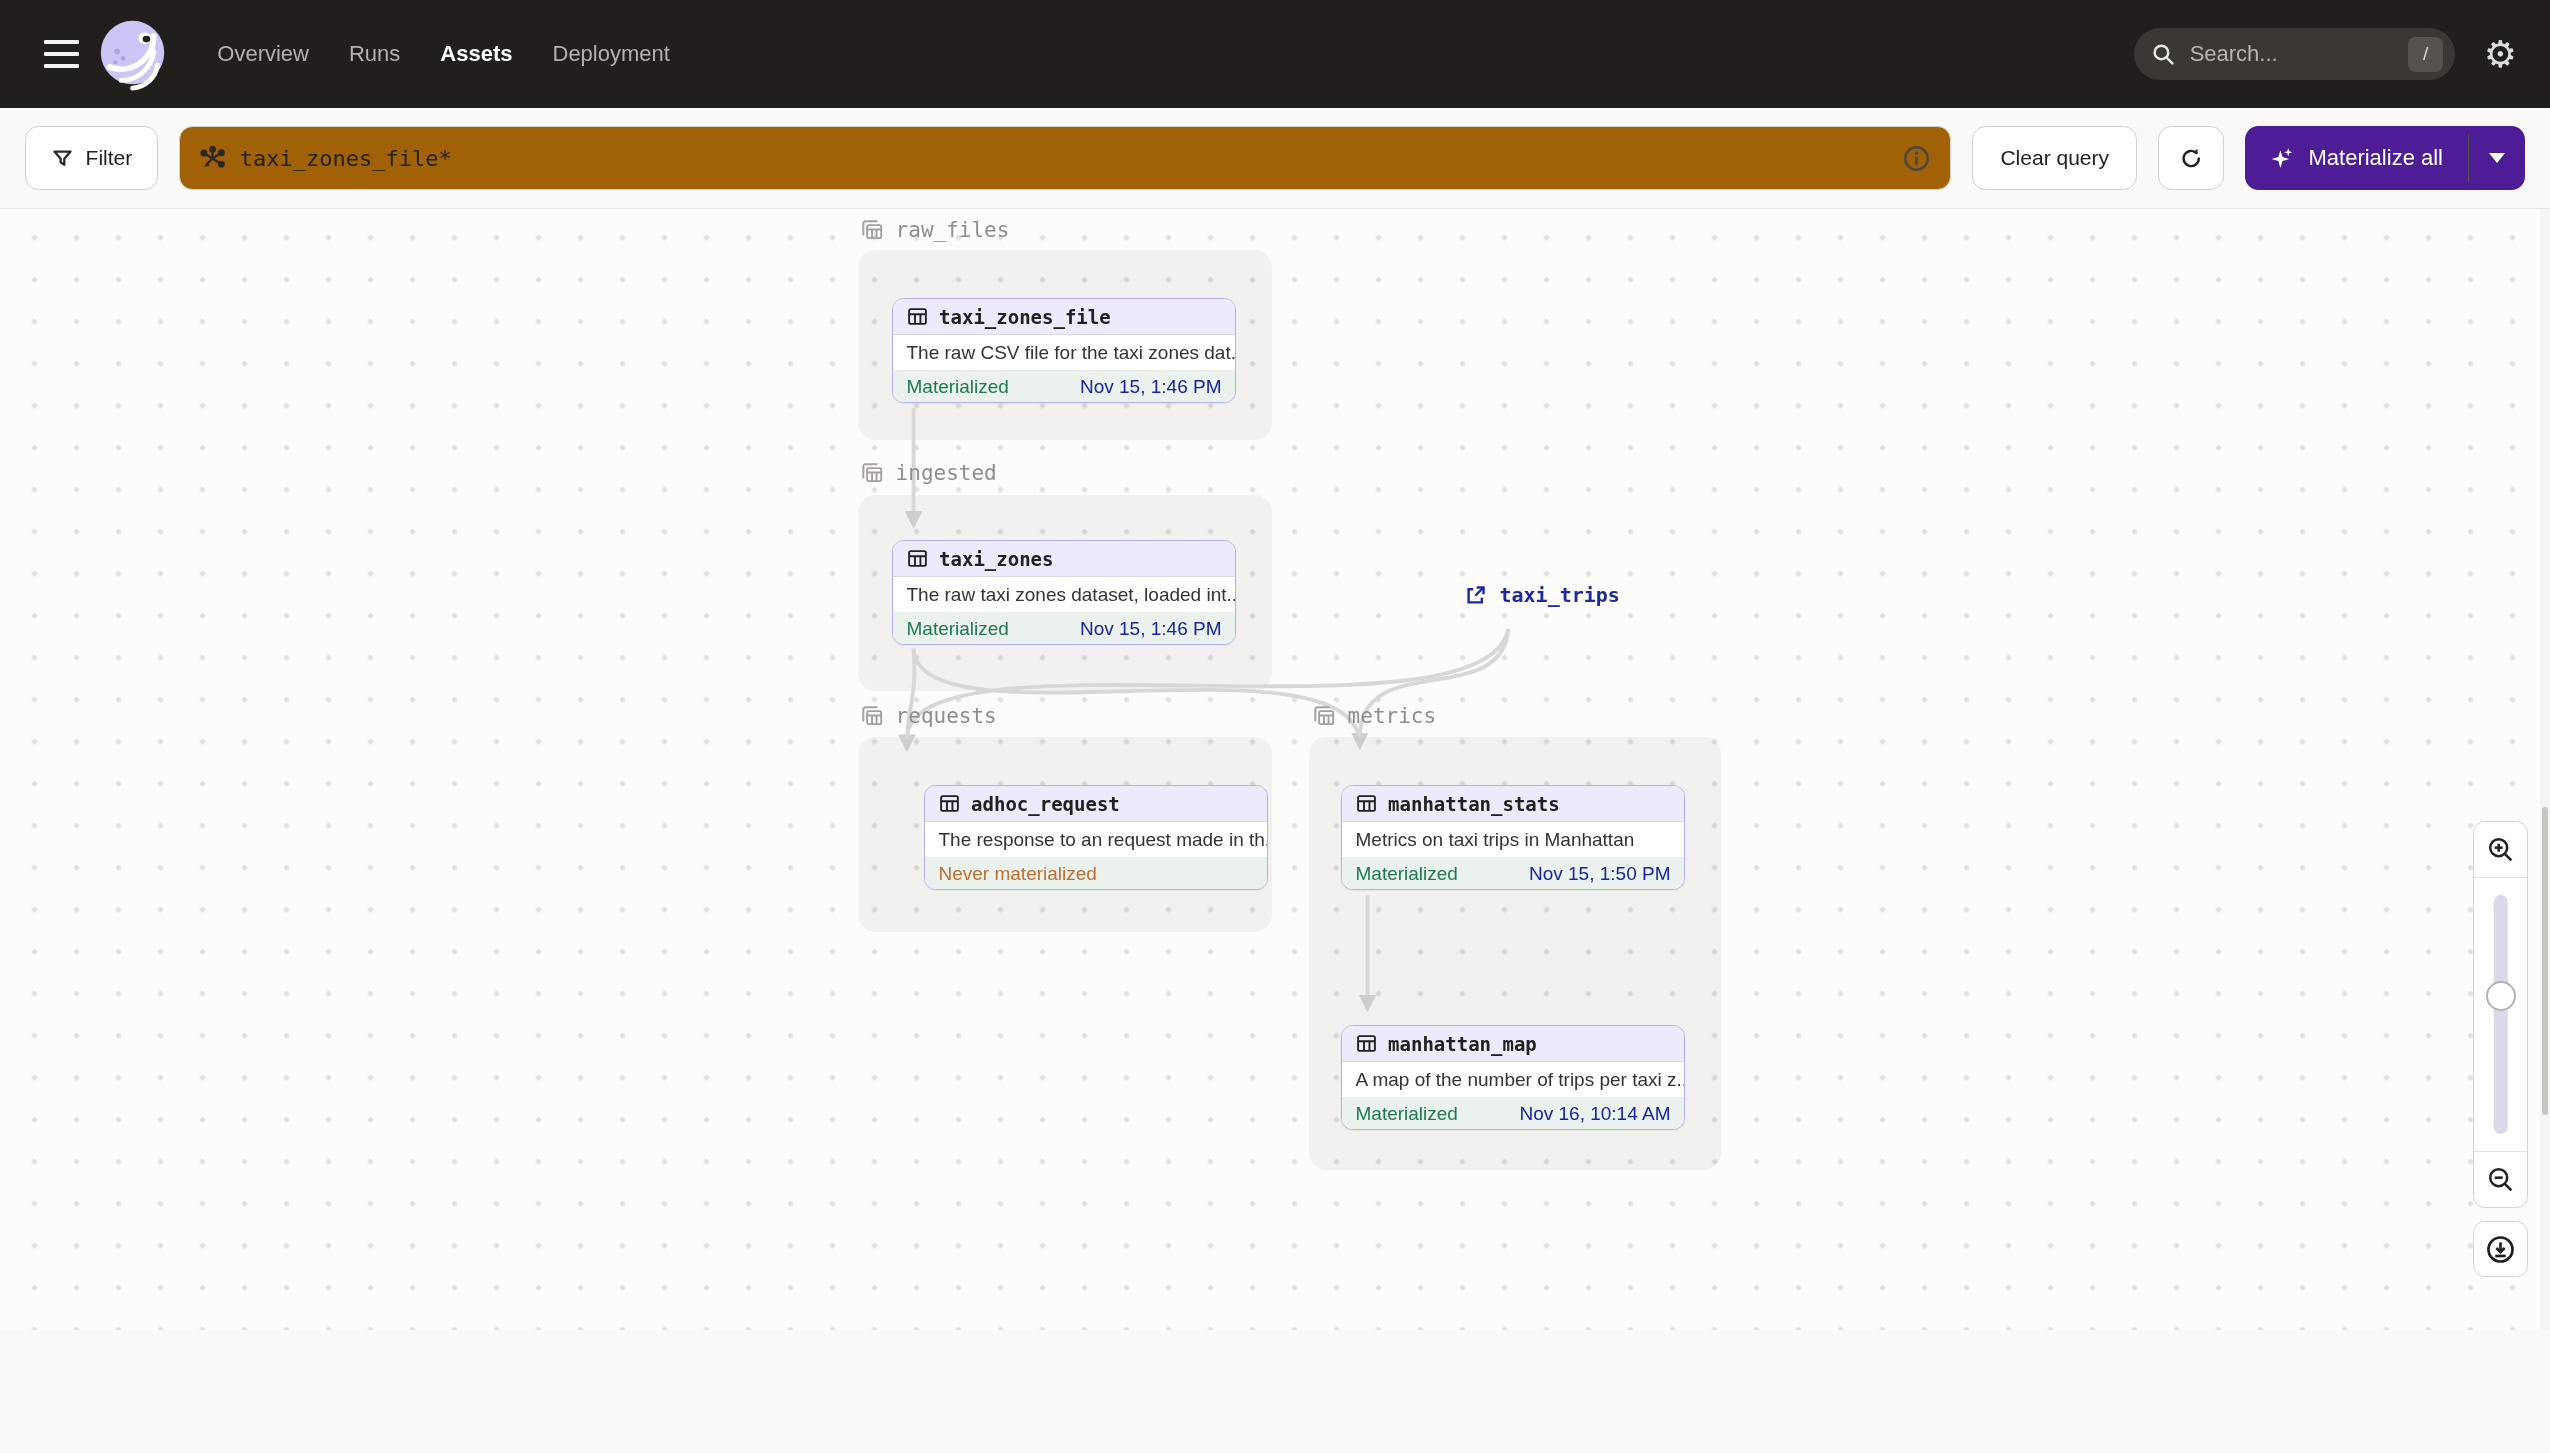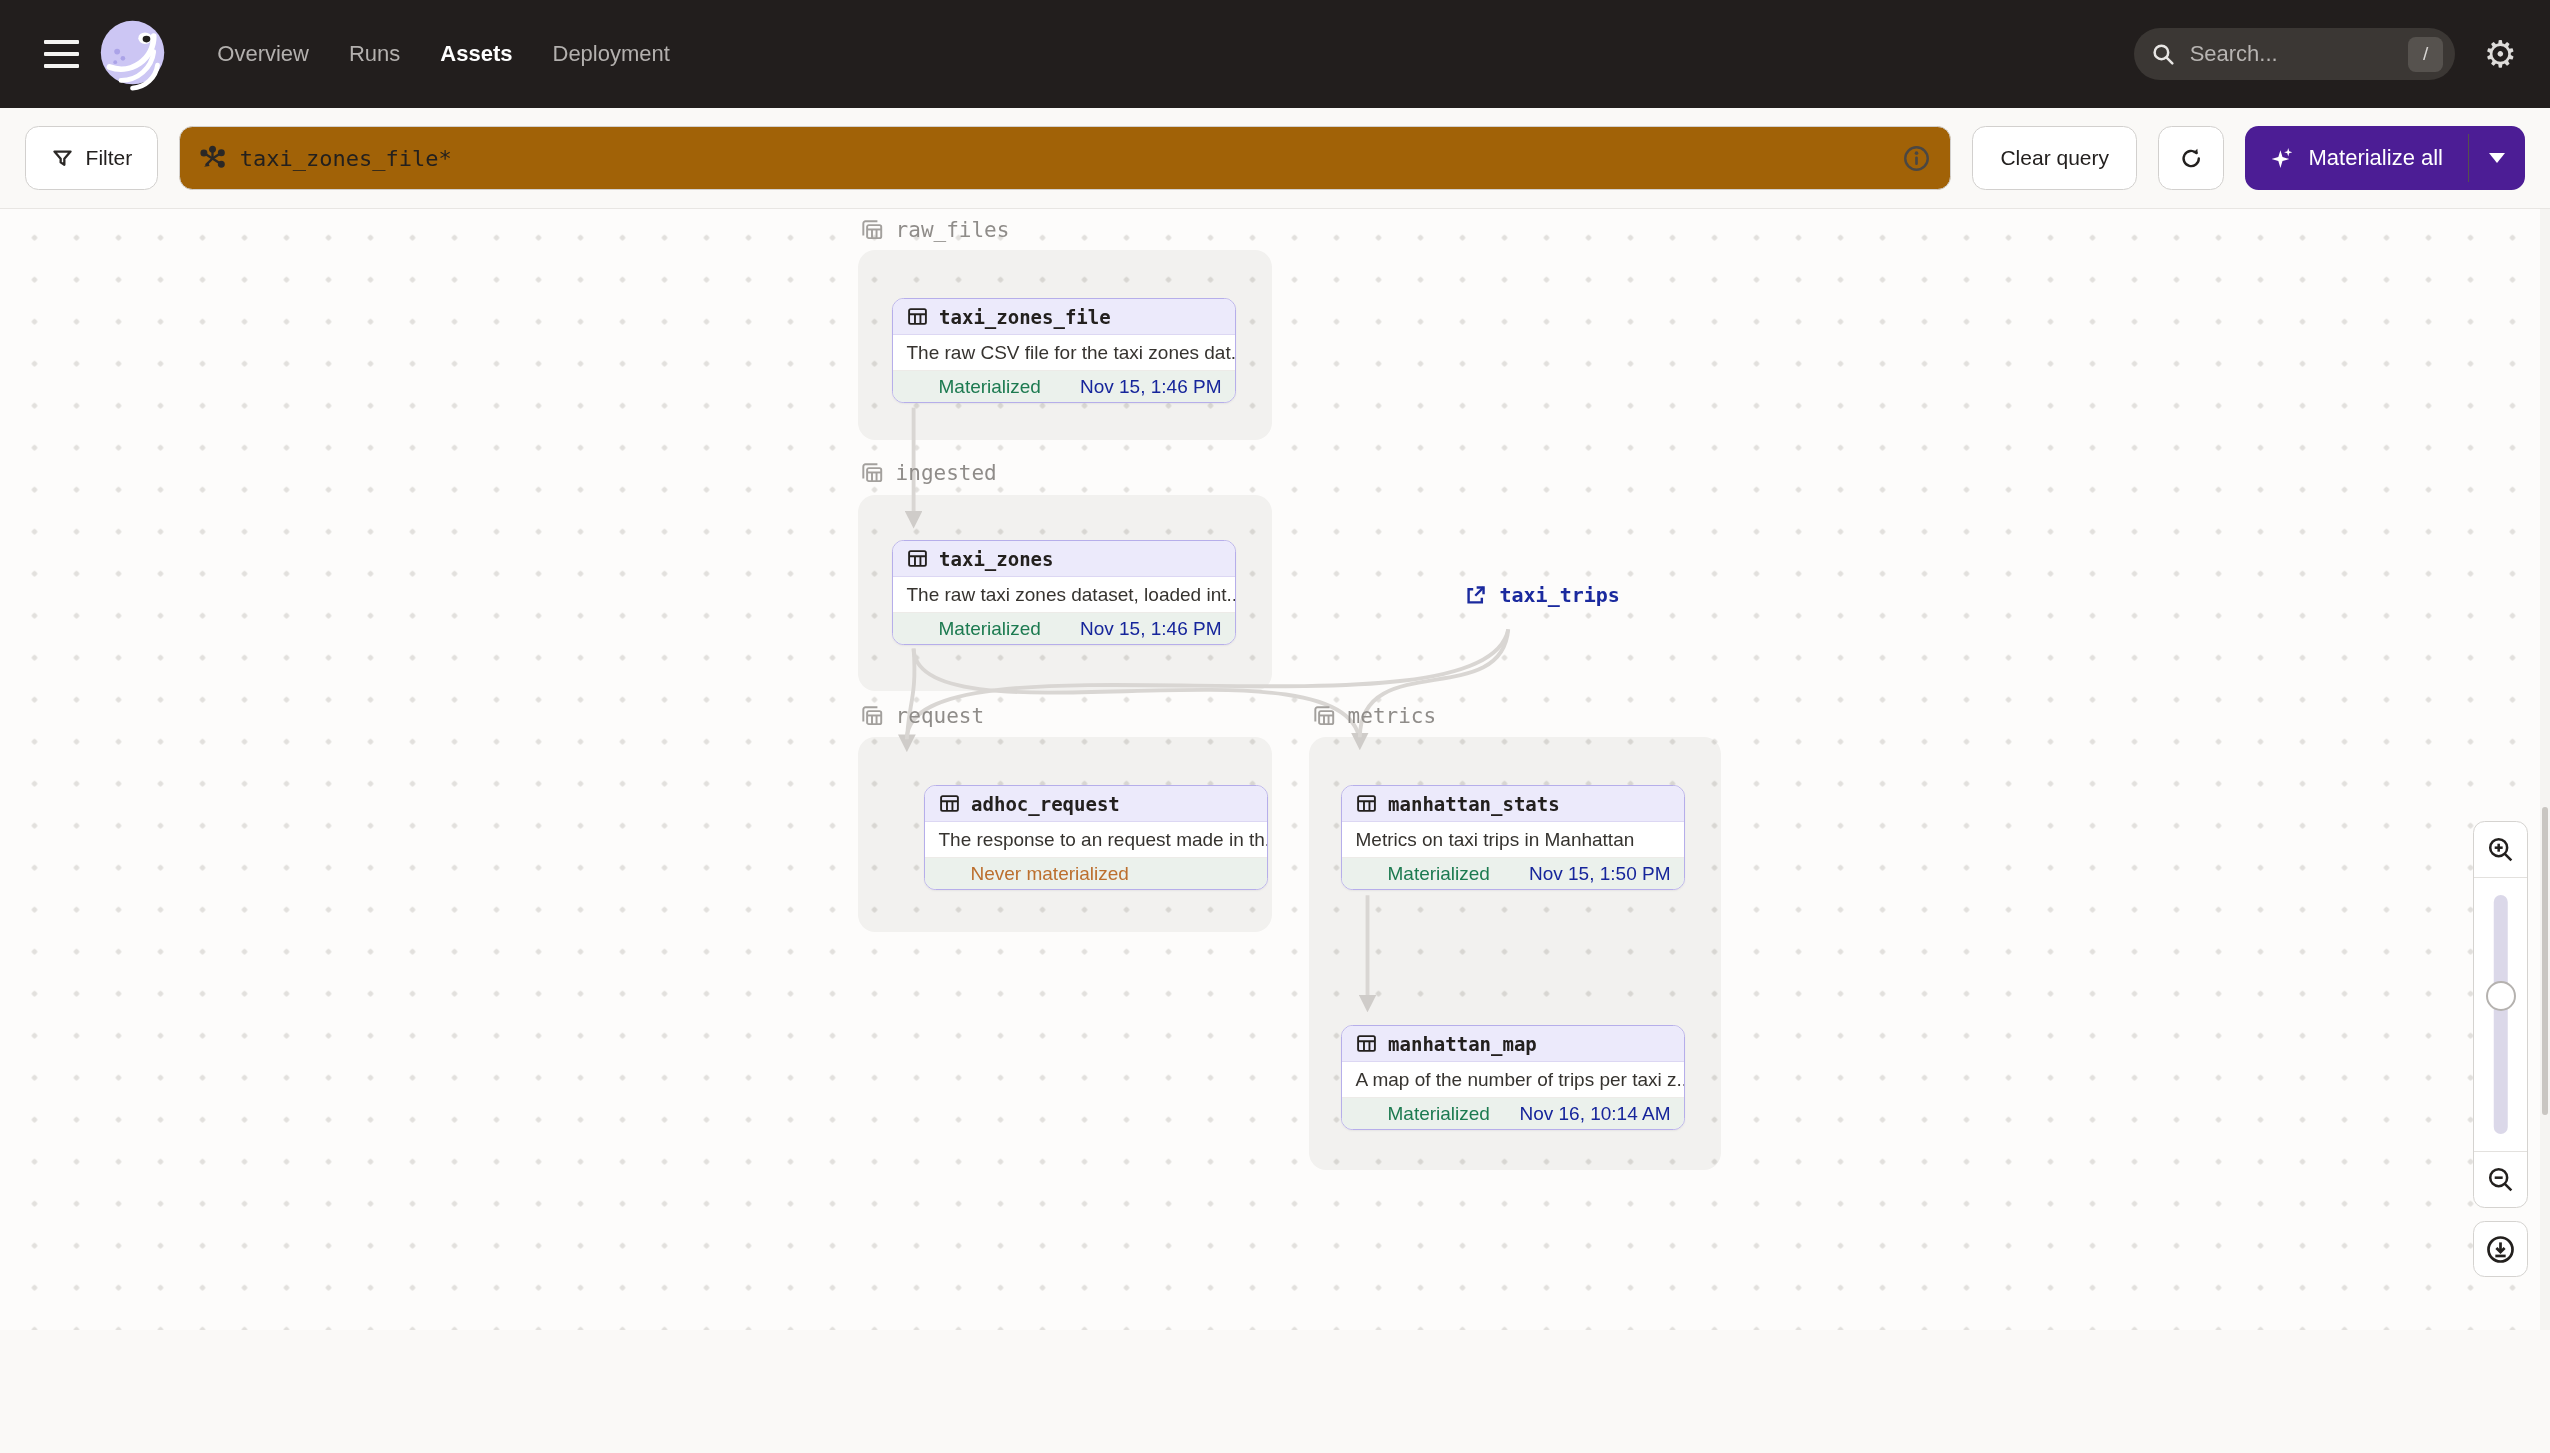--- a/index.html
+++ b/index.html
@@ -62,21 +62,21 @@
   .asset-node { position:absolute; width:344px; z-index:3; background:#fff;
                 border:1.9px solid #b6aeea; border-radius:11.6px; overflow:hidden; cursor:pointer;
                 box-shadow:0 1px 1.9px rgba(40,35,60,.06); }
   .node-header { height:36px; background:#eceafb; display:flex; align-items:center; gap:11.6px;
                  padding:0 13.5px; border-bottom:1px solid #dcd7f3; }
   .node-name { font-family:"DejaVu Sans Mono", monospace; font-weight:bold; font-size:19px; color:#23201e; }
   .node-desc { height:36px; display:flex; align-items:center; padding:0 13.5px; font-size:19px;
                color:#36332f; white-space:nowrap; border-bottom:1px solid #edebe8; background:#fff; }
   .node-footer { height:31px; background:#ebf1ec; display:flex; align-items:center;
                  justify-content:space-between; padding:0 13.5px; font-size:19px; }
-  .status { color:#1c7a50;margin-left:32px; }
+  .status { color:#1c7a50; }
   .status.never { color:#bc6f2e; }
   .ts { color:#16259b; }
   .external-asset { position:absolute; display:flex; align-items:center; gap:12.5px; z-index:3;
                     color:#1b2a9e; font-family:"DejaVu Sans Mono", monospace; font-weight:bold;
                     font-size:20px; cursor:pointer; }
 
   
   .zoompanel { position:absolute; left:2473px; top:612px; width:55px; height:387px; background:#fff;
                border:1px solid #d5d3d0; border-radius:11.6px; z-index:5; display:flex; flex-direction:column; }
   .zoombtn { height:56px; display:flex; align-items:center; justify-content:center; cursor:pointer; }
@@ -239,21 +239,21 @@
     <div class="group-label" style="left:859px;top:494px;">
       <svg width="26" height="26" viewBox="0 0 24 24">
         <g fill="none" stroke="#a3a09d" stroke-width="1.8">
           <path d="M4 17 V6 a2 2 0 0 1 2 -2 h11"></path>
           <rect x="7.5" y="7.5" width="13" height="12" rx="1.6"></rect>
           <line x1="7.5" y1="11.5" x2="20.5" y2="11.5"></line>
             <line x1="12" y1="11.5" x2="12" y2="19.5"></line>
             <line x1="16.2" y1="11.5" x2="16.2" y2="19.5"></line>
         </g>
       </svg>
-      <span>request</span>
+      <span>requests</span>
     </div>
     <div class="group-label" style="left:1311px;top:494px;">
       <svg width="26" height="26" viewBox="0 0 24 24">
         <g fill="none" stroke="#a3a09d" stroke-width="1.8">
           <path d="M4 17 V6 a2 2 0 0 1 2 -2 h11"></path>
           <rect x="7.5" y="7.5" width="13" height="12" rx="1.6"></rect>
           <line x1="7.5" y1="11.5" x2="20.5" y2="11.5"></line>
             <line x1="12" y1="11.5" x2="12" y2="19.5"></line>
             <line x1="16.2" y1="11.5" x2="16.2" y2="19.5"></line>
         </g>

